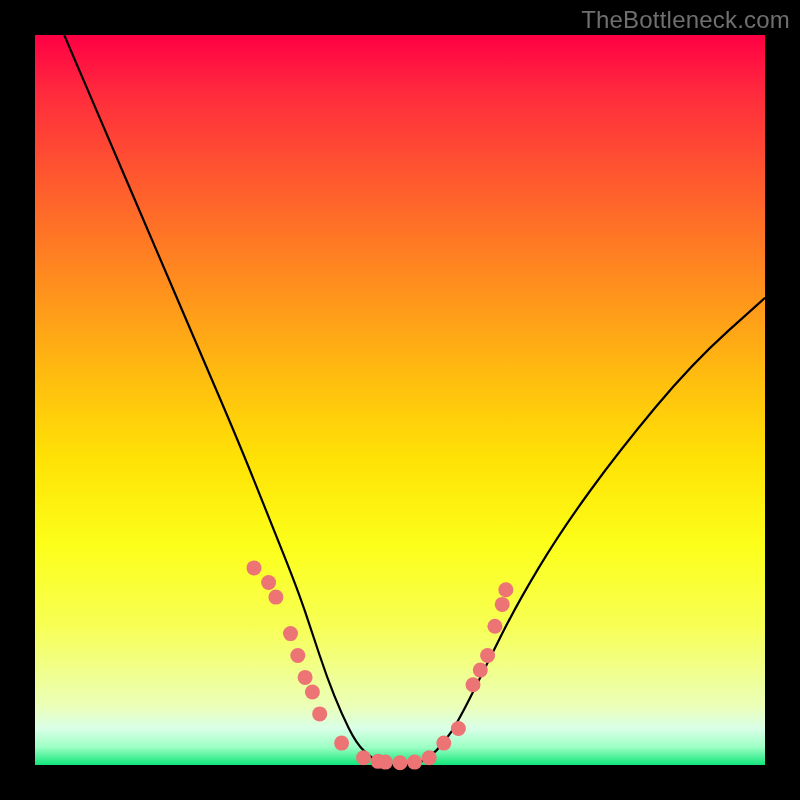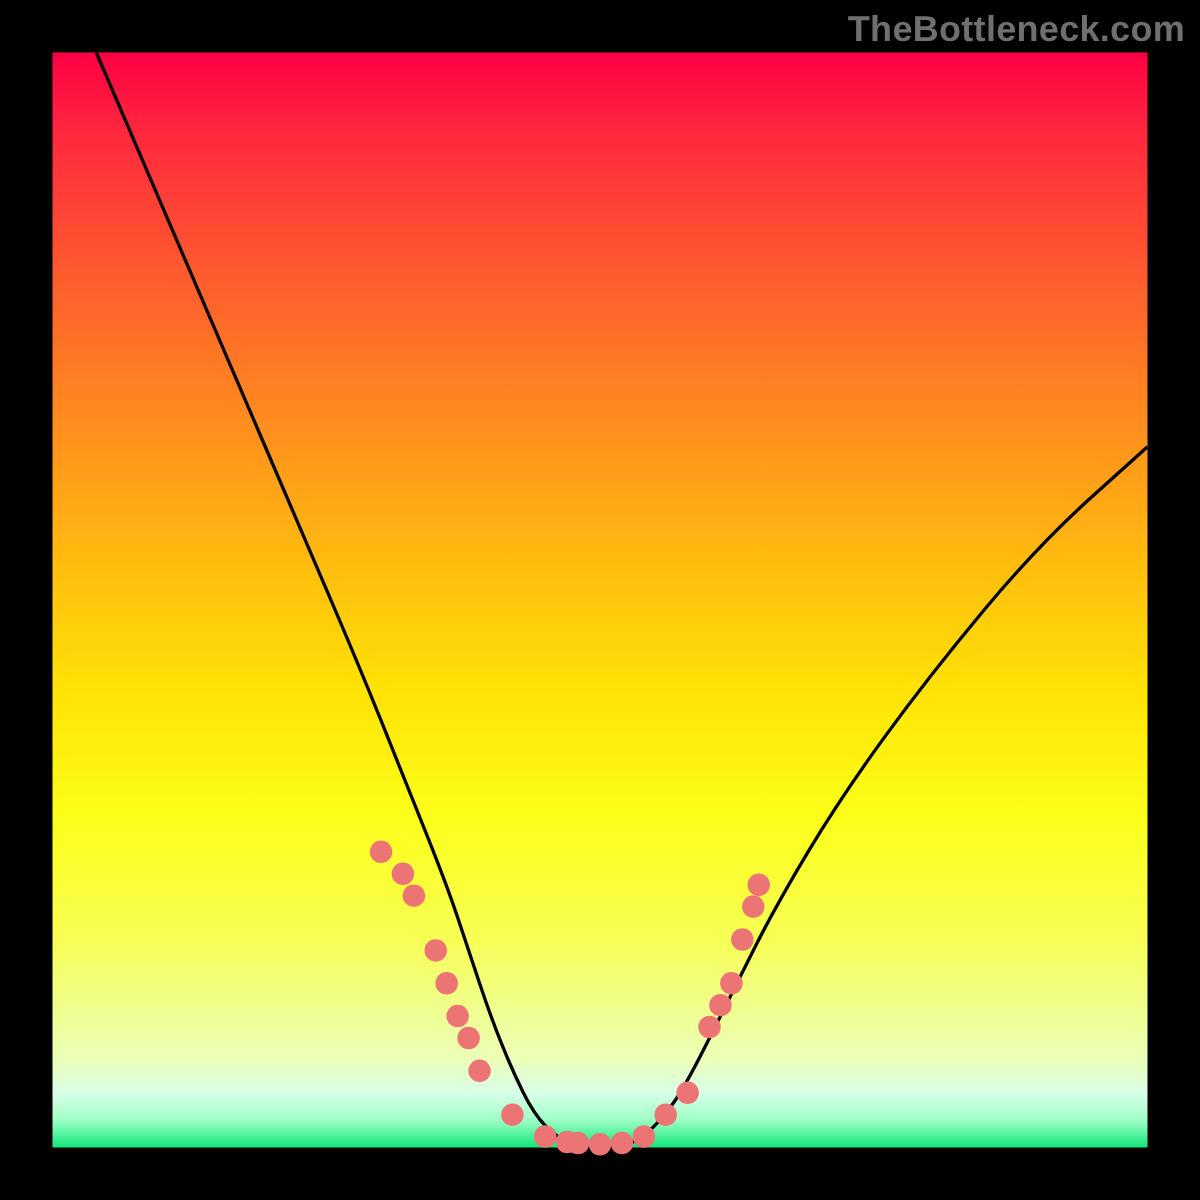--- a/index.html
+++ b/index.html
@@ -39,21 +39,21 @@
       #9effc5 97.5%,
       #11e67a 100%
     );
   }
   .watermark {
     position: absolute;
     top: 6px;
     right: 10px;
     color: #6f6f6f;
     font-size: 24px;
-    font-weight: 700;
+    font-weight: 400;
     letter-spacing: 0.2px;
     user-select: none;
   }
   svg.curve {
     position: absolute;
     top: 0;
     left: 0;
     width: 730px;
     height: 730px;
     overflow: visible;

